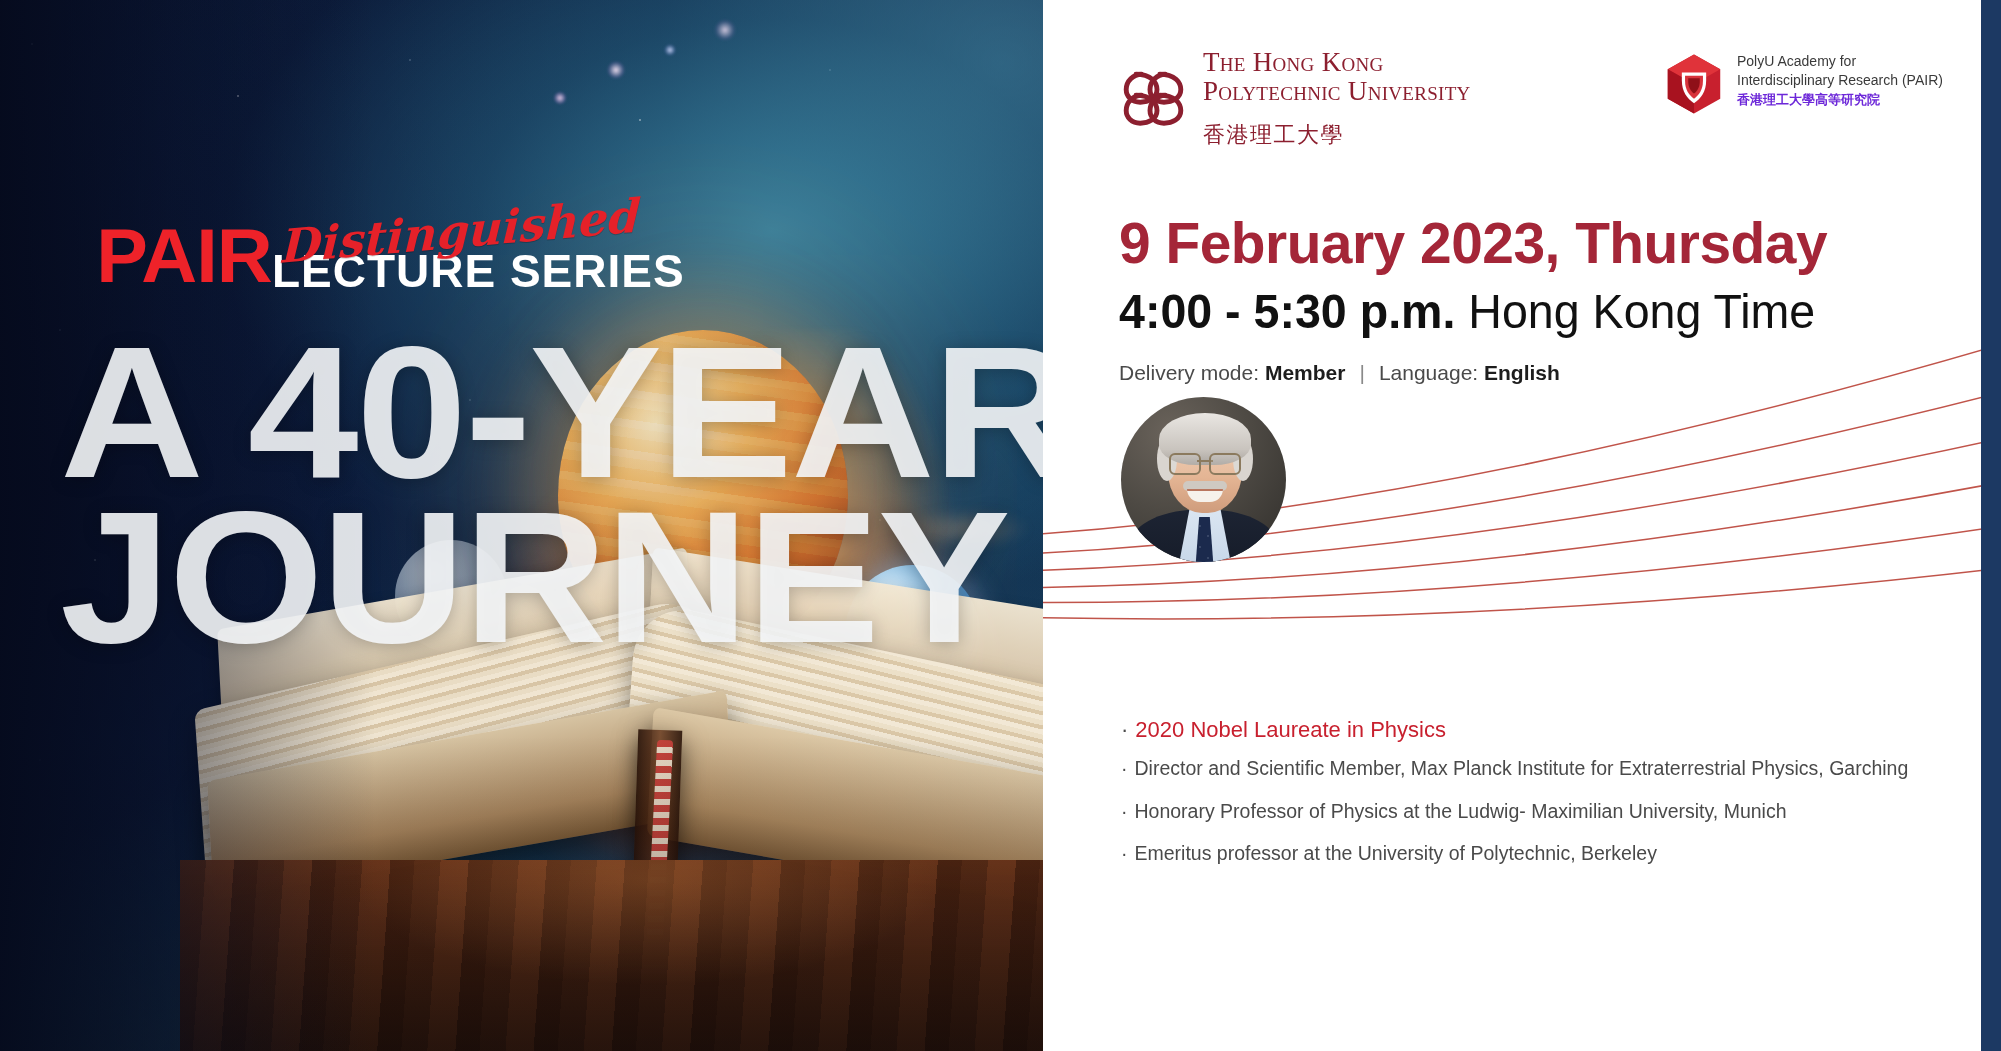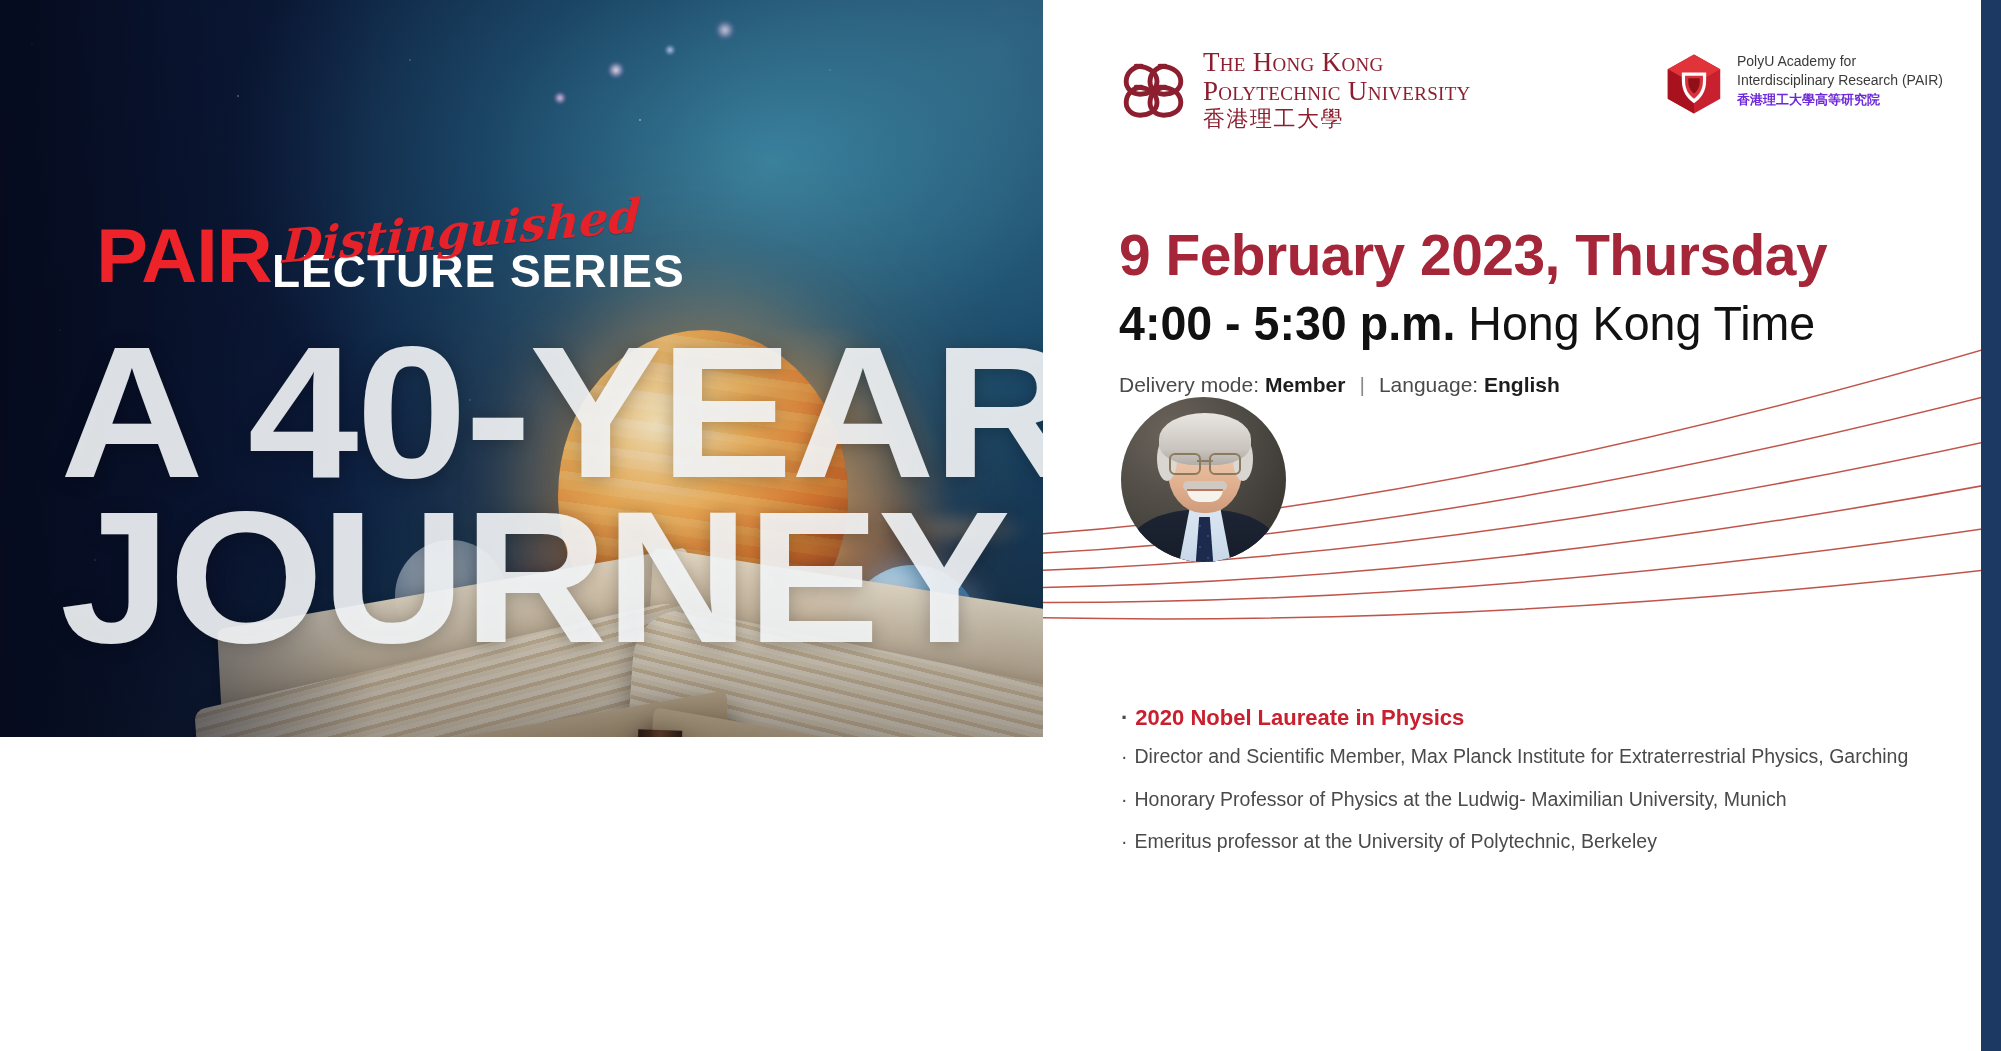--- a/index.html
+++ b/index.html
@@ -7,21 +7,21 @@
   body{
     width:2001px;height:1051px;overflow:hidden;
     background:#ffffff;
     font-family:"Liberation Sans","DejaVu Sans",sans-serif;
     -webkit-font-smoothing:antialiased;
   }
   .poster{position:relative;width:2001px;height:1051px;background:#fff;overflow:hidden;}
 
   
   .hero{
-    position:absolute;left:0;top:0;width:1043px;height:737px;overflow:hidden;
+    position:absolute;left:0;top:0;width:1043px;height:1051px;overflow:hidden;
     background:#0a1430;
   }
   
   .hero-space{
     position:absolute;inset:0;
     background:
       radial-gradient(ellipse 780px 560px at 74% 22%, rgba(63,141,168,0.85) 0%, rgba(37,95,126,0.55) 38%, rgba(16,43,76,0.15) 70%, rgba(10,20,48,0) 100%),
       radial-gradient(ellipse 620px 520px at 96% 6%, rgba(96,170,195,0.55) 0%, rgba(33,86,118,0.25) 55%, rgba(10,20,48,0) 100%),
       radial-gradient(ellipse 520px 640px at 2% 46%, rgba(9,17,44,1) 0%, rgba(10,21,52,0.9) 55%, rgba(12,26,58,0.2) 100%),
       linear-gradient(160deg,#0b1734 0%,#0d2244 35%,#16405f 62%,#1d3f55 100%);
@@ -259,36 +259,36 @@
   .logo-polyu{position:absolute;left:0;top:0;display:flex;align-items:center;gap:18px;}
   .polyu-mark{width:70px;height:70px;flex:0 0 70px;}
   .polyu-text{display:flex;flex-direction:column;justify-content:center;}
   .polyu-l1,.polyu-l2{
     font-family:"Liberation Serif","DejaVu Serif",serif;
     color:#8c1f2f;font-size:27px;line-height:1.06;letter-spacing:.3px;
     font-variant:small-caps;white-space:nowrap;
   }
   .polyu-cn{
     font-family:"DejaVu Sans","Liberation Sans",sans-serif;
-    color:#8c1f2f;font-size:22px;line-height:1.2;margin-top:1px;letter-spacing:1.5px;white-space:nowrap;
+    color:#8c1f2f;font-size:22px;line-height:1.2;margin-top:17px;letter-spacing:1.5px;white-space:nowrap;
   }
   .logo-pair{position:absolute;left:550px;top:4px;display:flex;align-items:flex-start;gap:14px;}
   .pair-mark{width:58px;height:64px;flex:0 0 58px;}
   .pair-text{display:flex;flex-direction:column;}
   .pair-l1,.pair-l2{
     font-family:"Liberation Sans","DejaVu Sans",sans-serif;
     font-size:14px;line-height:1.35;color:#3a3a3a;white-space:nowrap;
   }
   .pair-cn{
     font-family:"DejaVu Sans","Liberation Sans",sans-serif;
     font-size:13px;line-height:1.4;color:#6d28d9;font-weight:700;white-space:nowrap;margin-top:1px;
   }
 
   
-  .event{position:absolute;left:76px;top:225px;width:840px;}
+  .event{position:absolute;left:76px;top:213px;width:840px;}
   .event-date{
     font-family:"Liberation Sans","DejaVu Sans",sans-serif;
     font-weight:700;font-size:58px;line-height:1.05;color:#a42638;letter-spacing:-.5px;
     transform:scaleX(.98);transform-origin:left center;white-space:nowrap;
   }
   .event-time{
     margin-top:12px;font-family:"Liberation Sans","DejaVu Sans",sans-serif;
     font-size:48px;line-height:1.1;color:#111111;white-space:nowrap;
     transform:scaleX(.97);transform-origin:left center;
   }
@@ -348,22 +348,22 @@
   }
 
   
   .speaker{position:absolute;left:78px;top:695px;width:850px;}
   .speaker-name{
     font-family:"Liberation Sans","DejaVu Sans",sans-serif;
     font-weight:700;font-size:38px;line-height:1.15;color:#1e3a66;letter-spacing:-.3px;
     white-space:nowrap;
   }
   .speaker-honor{
-    margin-top:10px;font-family:"Liberation Sans","DejaVu Sans",sans-serif;
-    font-weight:700;font-size:22px;line-height:1.2;color:#c8202e;white-space:nowrap;
+    margin-top:22px;font-family:"Liberation Sans","DejaVu Sans",sans-serif;
+    font-weight:400;font-size:22px;line-height:1.2;color:#c8202e;white-space:nowrap;
   }
   .speaker-bullets{margin-top:12px;list-style:none;padding:0;}
   .speaker-bullets li{
     font-family:"Liberation Sans","DejaVu Sans",sans-serif;
     font-size:19.5px;line-height:1.35;color:#4a4a4a;margin-bottom:16px;white-space:nowrap;
   }
   .bdot{margin-right:7px;color:#4a4a4a;}
 </style>
 </head>
 <body>

